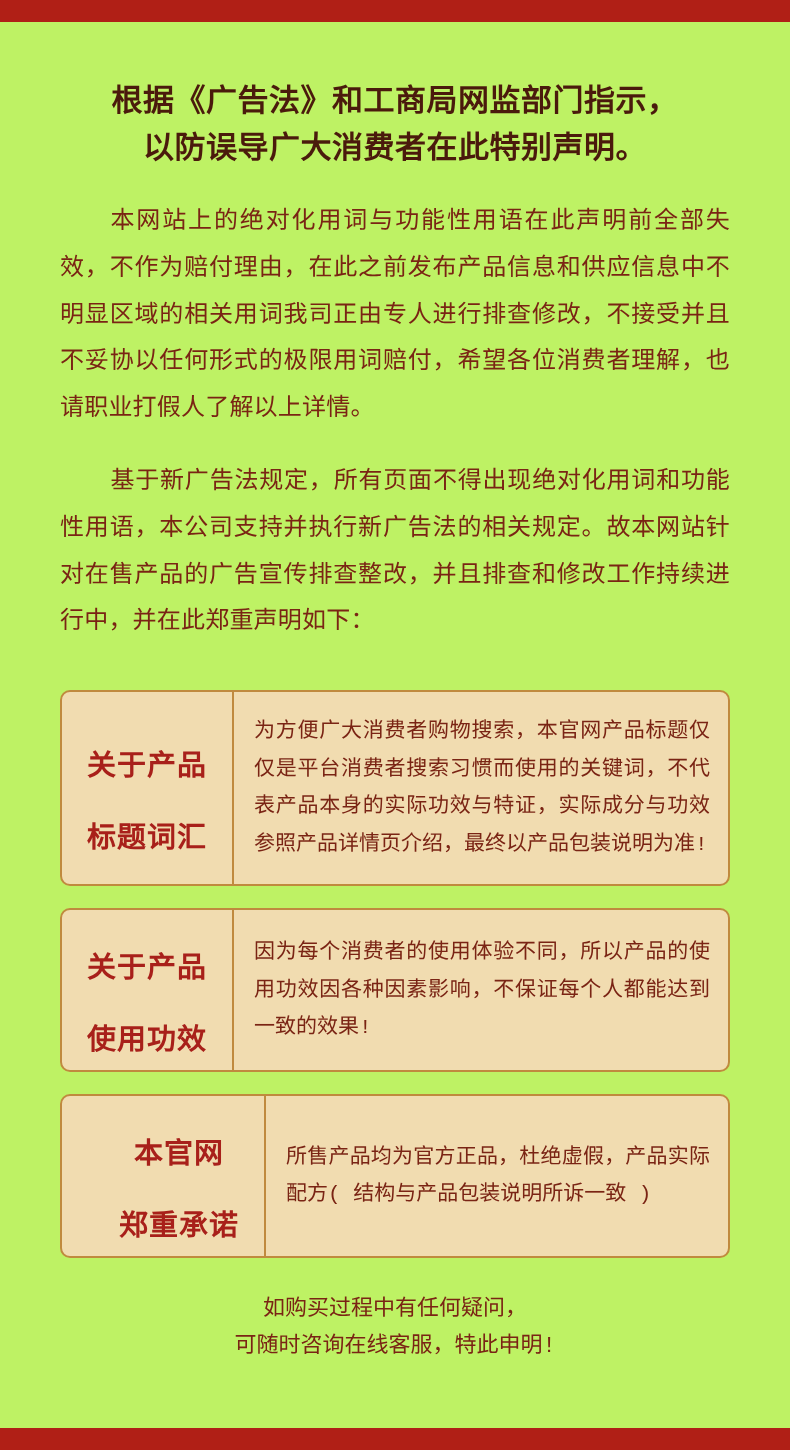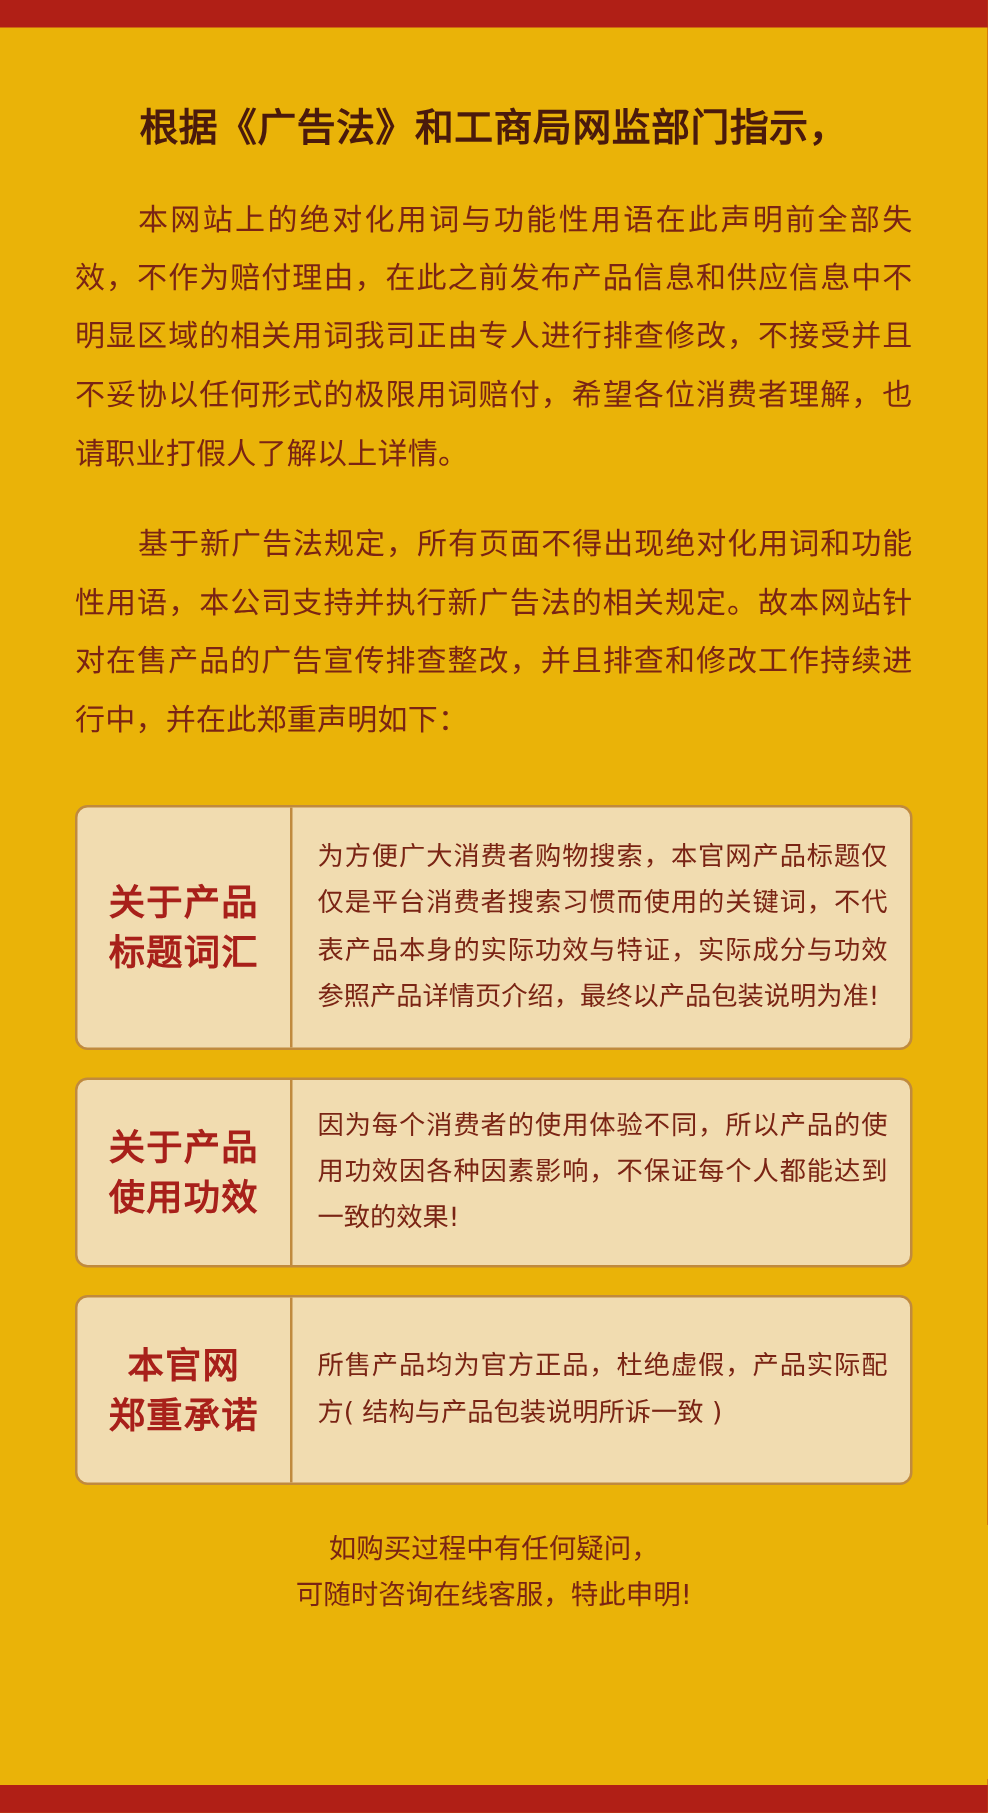--- a/index.html
+++ b/index.html
@@ -29,23 +29,24 @@
   }
   .top-bar { top: 0; height: 22px; }
   .bottom-bar { bottom: 0; height: 22px; }
 
   .panel {
     position: absolute;
     left: 0;
     top: 22px;
     width: 790px;
     height: 1406px;
-    background: #eab308;
+    background: #bef264;
     box-sizing: border-box;
     padding: 0 60px;
+    font-family: Liberation Mono, monospace;
   }
 
   
   .heading {
     margin-top: 58px;
     text-align: center;
     color: #4a1a0c;
     font-weight: bold;
     font-size: 31px;
     line-height: 1.5;
@@ -94,38 +95,38 @@
     color: #a8201a;
     font-weight: bold;
     font-size: 29px;
     line-height: 1.38;
     border-right: 2px solid #c08a3e;
     padding: 8px 6px;
     box-sizing: border-box;
     text-align: center;
     letter-spacing: 1px;
   }
-  .card-label span { display: block; white-space: nowrap; }
+  .card-label span { display: block; white-space: nowrap; margin-top: 32px; }
   .card-body {
     flex: 1 1 auto;
     display: flex;
     align-items: center;
     padding: 14px 18px 14px 20px;
     color: #7a2414;
     font-size: 21px;
     line-height: 1.78;
     text-align: justify;
     text-justify: inter-ideograph;
     box-sizing: border-box;
     border-radius: 30px;
   }
 
   .card.c1 { min-height: 196px; }
   .card.c2 { min-height: 152px; }
-  .card.c3 { min-height: 152px; }
+  .card.c3 { min-height: 152px; padding-left: 32px; }
 
   
   .footer {
     margin-top: 34px;
     text-align: center;
     color: #7a2414;
     font-size: 22px;
     line-height: 1.68;
   }
   .footer span { display: block; }
@@ -134,20 +135,21 @@
 <body>
 
 <div class="page">
 
   <div class="top-bar"></div>
 
   <div class="panel">
 
     <div class="heading">
       <span class="line1">根据《广告法》和工商局网监部门指示，</span>
+      <span class="line2">以防误导广大消费者在此特别声明。</span>
     </div>
 
     <div class="body-text">
       <p>本网站上的绝对化用词与功能性用语在此声明前全部失效，不作为赔付理由，在此之前发布产品信息和供应信息中不明显区域的相关用词我司正由专人进行排查修改，不接受并且不妥协以任何形式的极限用词赔付，希望各位消费者理解，也请职业打假人了解以上详情。</p>
       <p>基于新广告法规定，所有页面不得出现绝对化用词和功能性用语，本公司支持并执行新广告法的相关规定。故本网站针对在售产品的广告宣传排查整改，并且排查和修改工作持续进行中，并在此郑重声明如下：</p>
     </div>
 
     <div class="cards">
 
       <div class="card c1">

